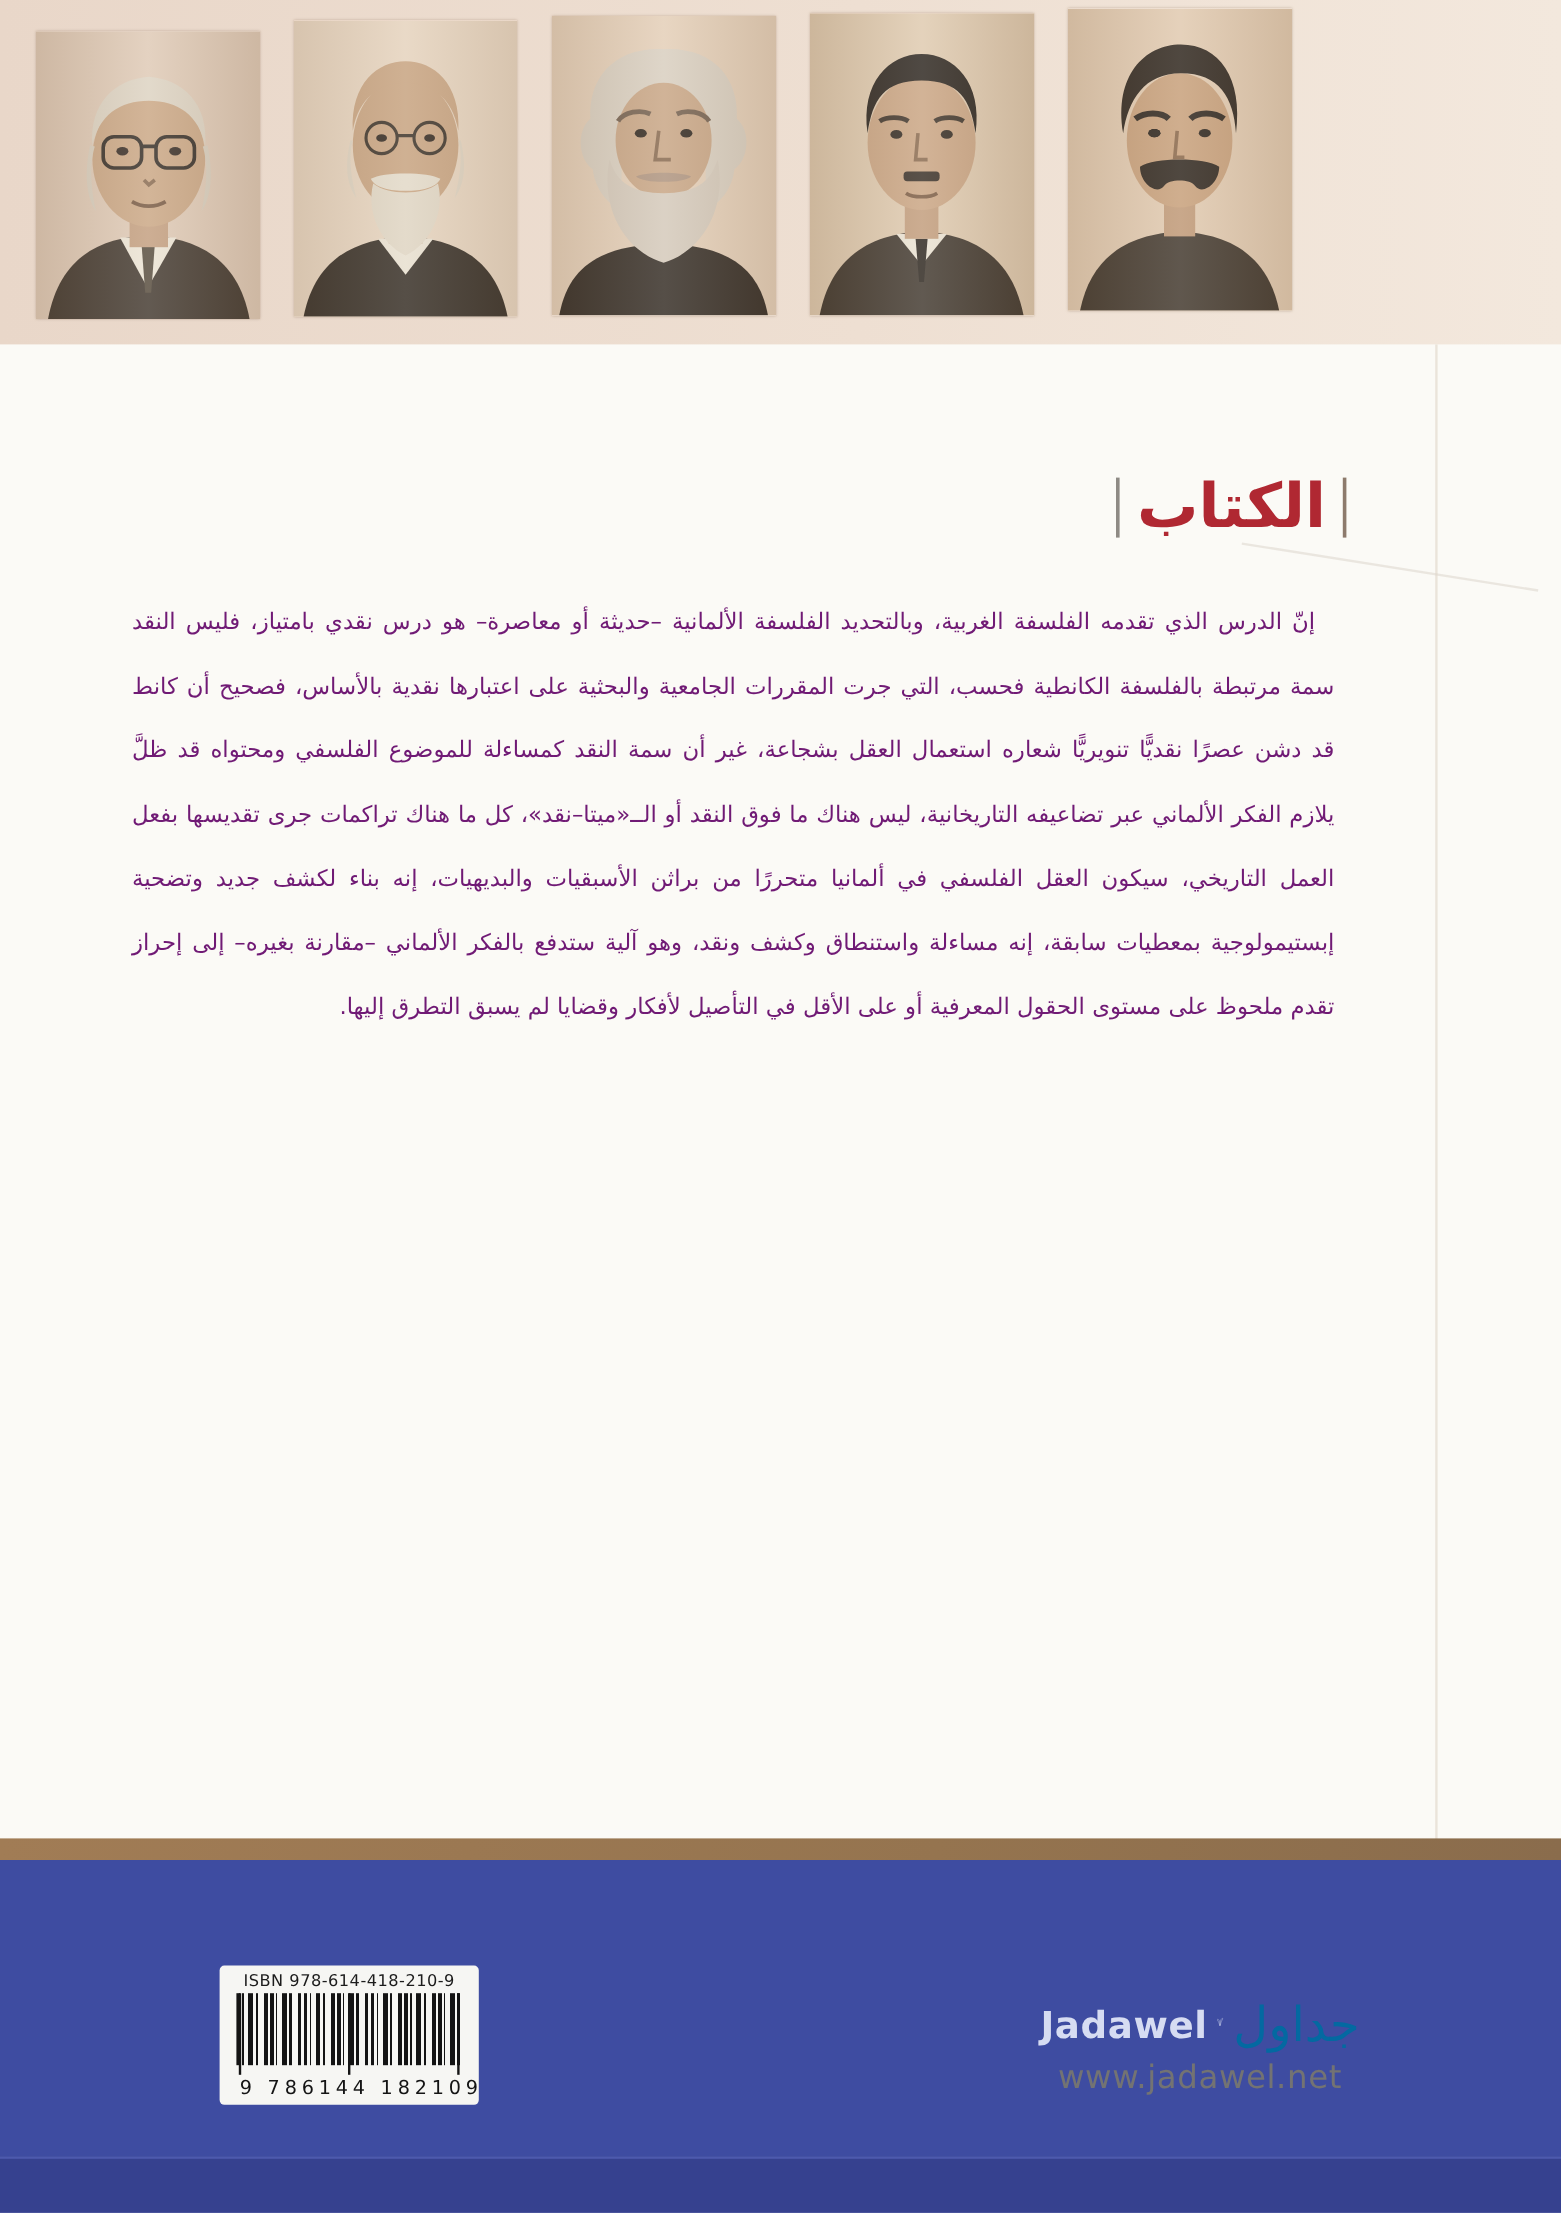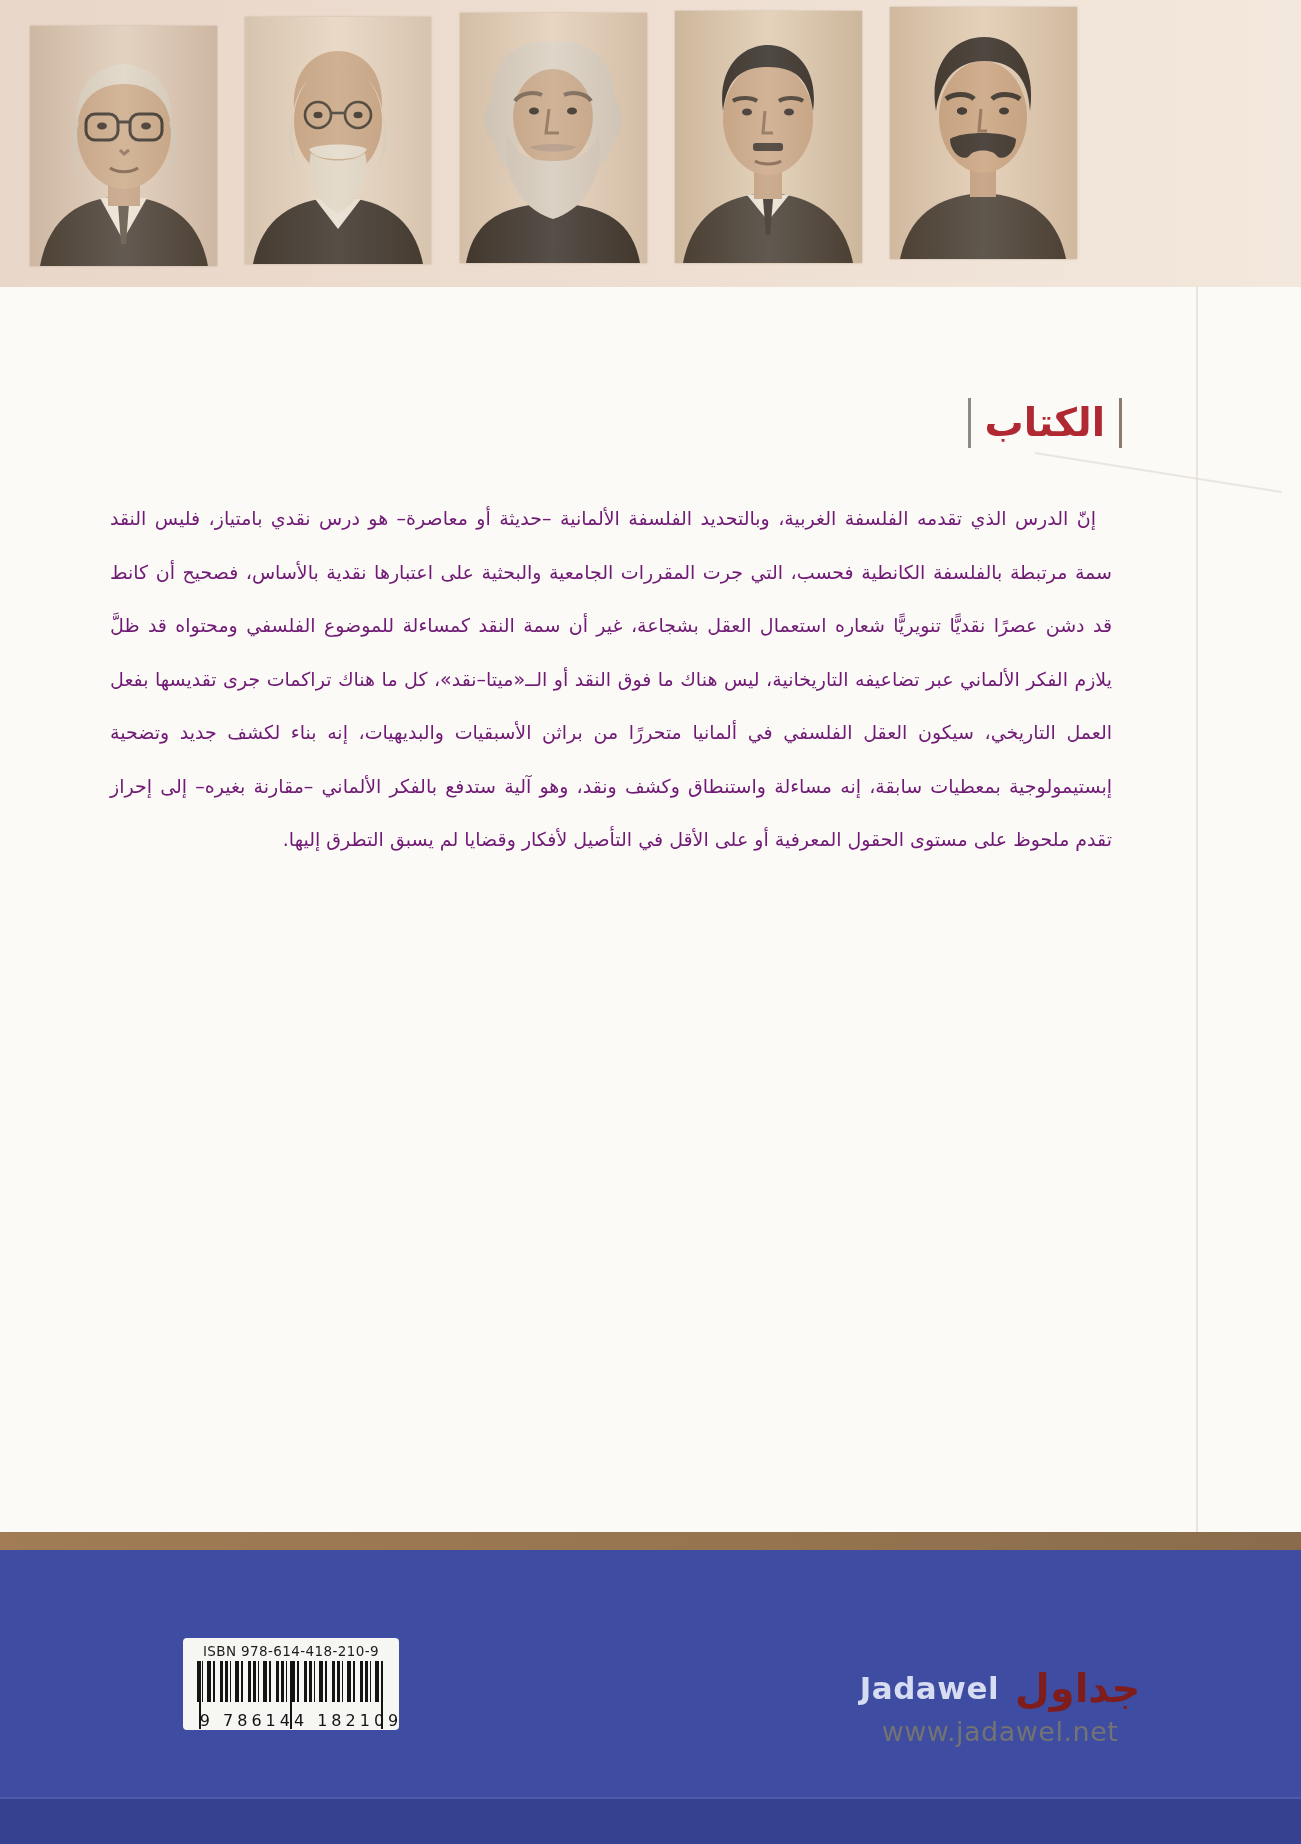--- a/index.html
+++ b/index.html
@@ -29,42 +29,42 @@
   .crease{position:absolute;left:1035px;top:452px;width:250px;height:2px;background:#dcd5cc;opacity:.55;transform:rotate(9deg);transform-origin:left top;}
 
   
   .book-heading{
     position:absolute;top:398px;right:179px;
     display:flex;flex-direction:row-reverse;align-items:center;gap:14px;
   }
   .heading-rule{width:3px;height:50px;background:#8d7a6c;}
   .heading-rule.left{background:#8e8a84;}
   .book-heading h1{
-    margin:0;font-size:39px;font-weight:bold;color:#b02832;
+    margin:0;font-size:51px;font-weight:bold;color:#b02832;
     line-height:50px;letter-spacing:0;
   }
 
   
   .book-text{
     position:absolute;top:492px;right:189px;width:1002px;
     direction:rtl;text-align:justify;text-indent:16px;
     font-size:19px;line-height:53.5px;color:#701a75;
     margin:0;
   }
 
   
   .band-edge{position:absolute;top:1532px;left:0;width:1301px;height:18px;
     background:linear-gradient(90deg,#a17c55 0%,#95744f 60%,#8a6c4c 100%);}
   .footer-band{position:absolute;top:1550px;left:0;width:1301px;height:294px;background:#3e4ca1;}
   .footer-bottom{position:absolute;top:1797px;left:0;width:1301px;height:47px;
     background:#36418f;border-top:2px solid #4d5aad;}
 
   
   .barcode-box{
-    position:absolute;left:183px;top:1638px;width:216px;height:92px;
+    position:absolute;left:183px;top:1638px;width:216px;height:116px;
     background:#f6f6f3;border-radius:4px;
     display:flex;flex-direction:column;align-items:center;
   }
   .isbn-text{font-size:13.5px;color:#1c1c1c;margin-top:5px;letter-spacing:.4px;white-space:nowrap;}
   .bars-wrap{position:relative;width:188px;height:60px;margin-top:2px;}
   .bars{
     position:absolute;inset:0;
     background:repeating-linear-gradient(90deg,
       #141414 0 3px,#f6f6f3 3px 5px,
       #141414 5px 6px,#f6f6f3 6px 10px,
@@ -76,21 +76,21 @@
   .g1{left:2px;} .g2{left:93px;} .g3{left:184px;}
   .barcode-digits{font-size:16px;color:#141414;letter-spacing:4px;margin-top:9px;white-space:nowrap;margin-left:20px;}
 
   
   .publisher{
     position:absolute;top:1660px;right:168px;width:266px;
     color:#d2d8f0;text-align:center;margin-left:44px;
   }
   .logo-row{display:flex;align-items:center;justify-content:center;gap:8px;}
   .logo-latin{font-size:31px;font-weight:bold;letter-spacing:.5px;color:#d6dcf2;}
-  .logo-arabic{font-size:40px;font-weight:bold;direction:rtl;color:#7f1d1d;line-height:44px;}
+  .logo-arabic{font-size:40px;font-weight:normal;direction:rtl;color:#0369a1;line-height:44px;}
   .logo-plant{width:40px;height:50px;margin-bottom:6px;}
   .publisher-url{font-size:27px;letter-spacing:.5px;color:#737373;margin-top:0;}
 </style>
 </head>
 <body>
 
 <div class="photo-strip">
 
   <figure class="portrait p1">
     <svg viewBox="0 0 187 240">

